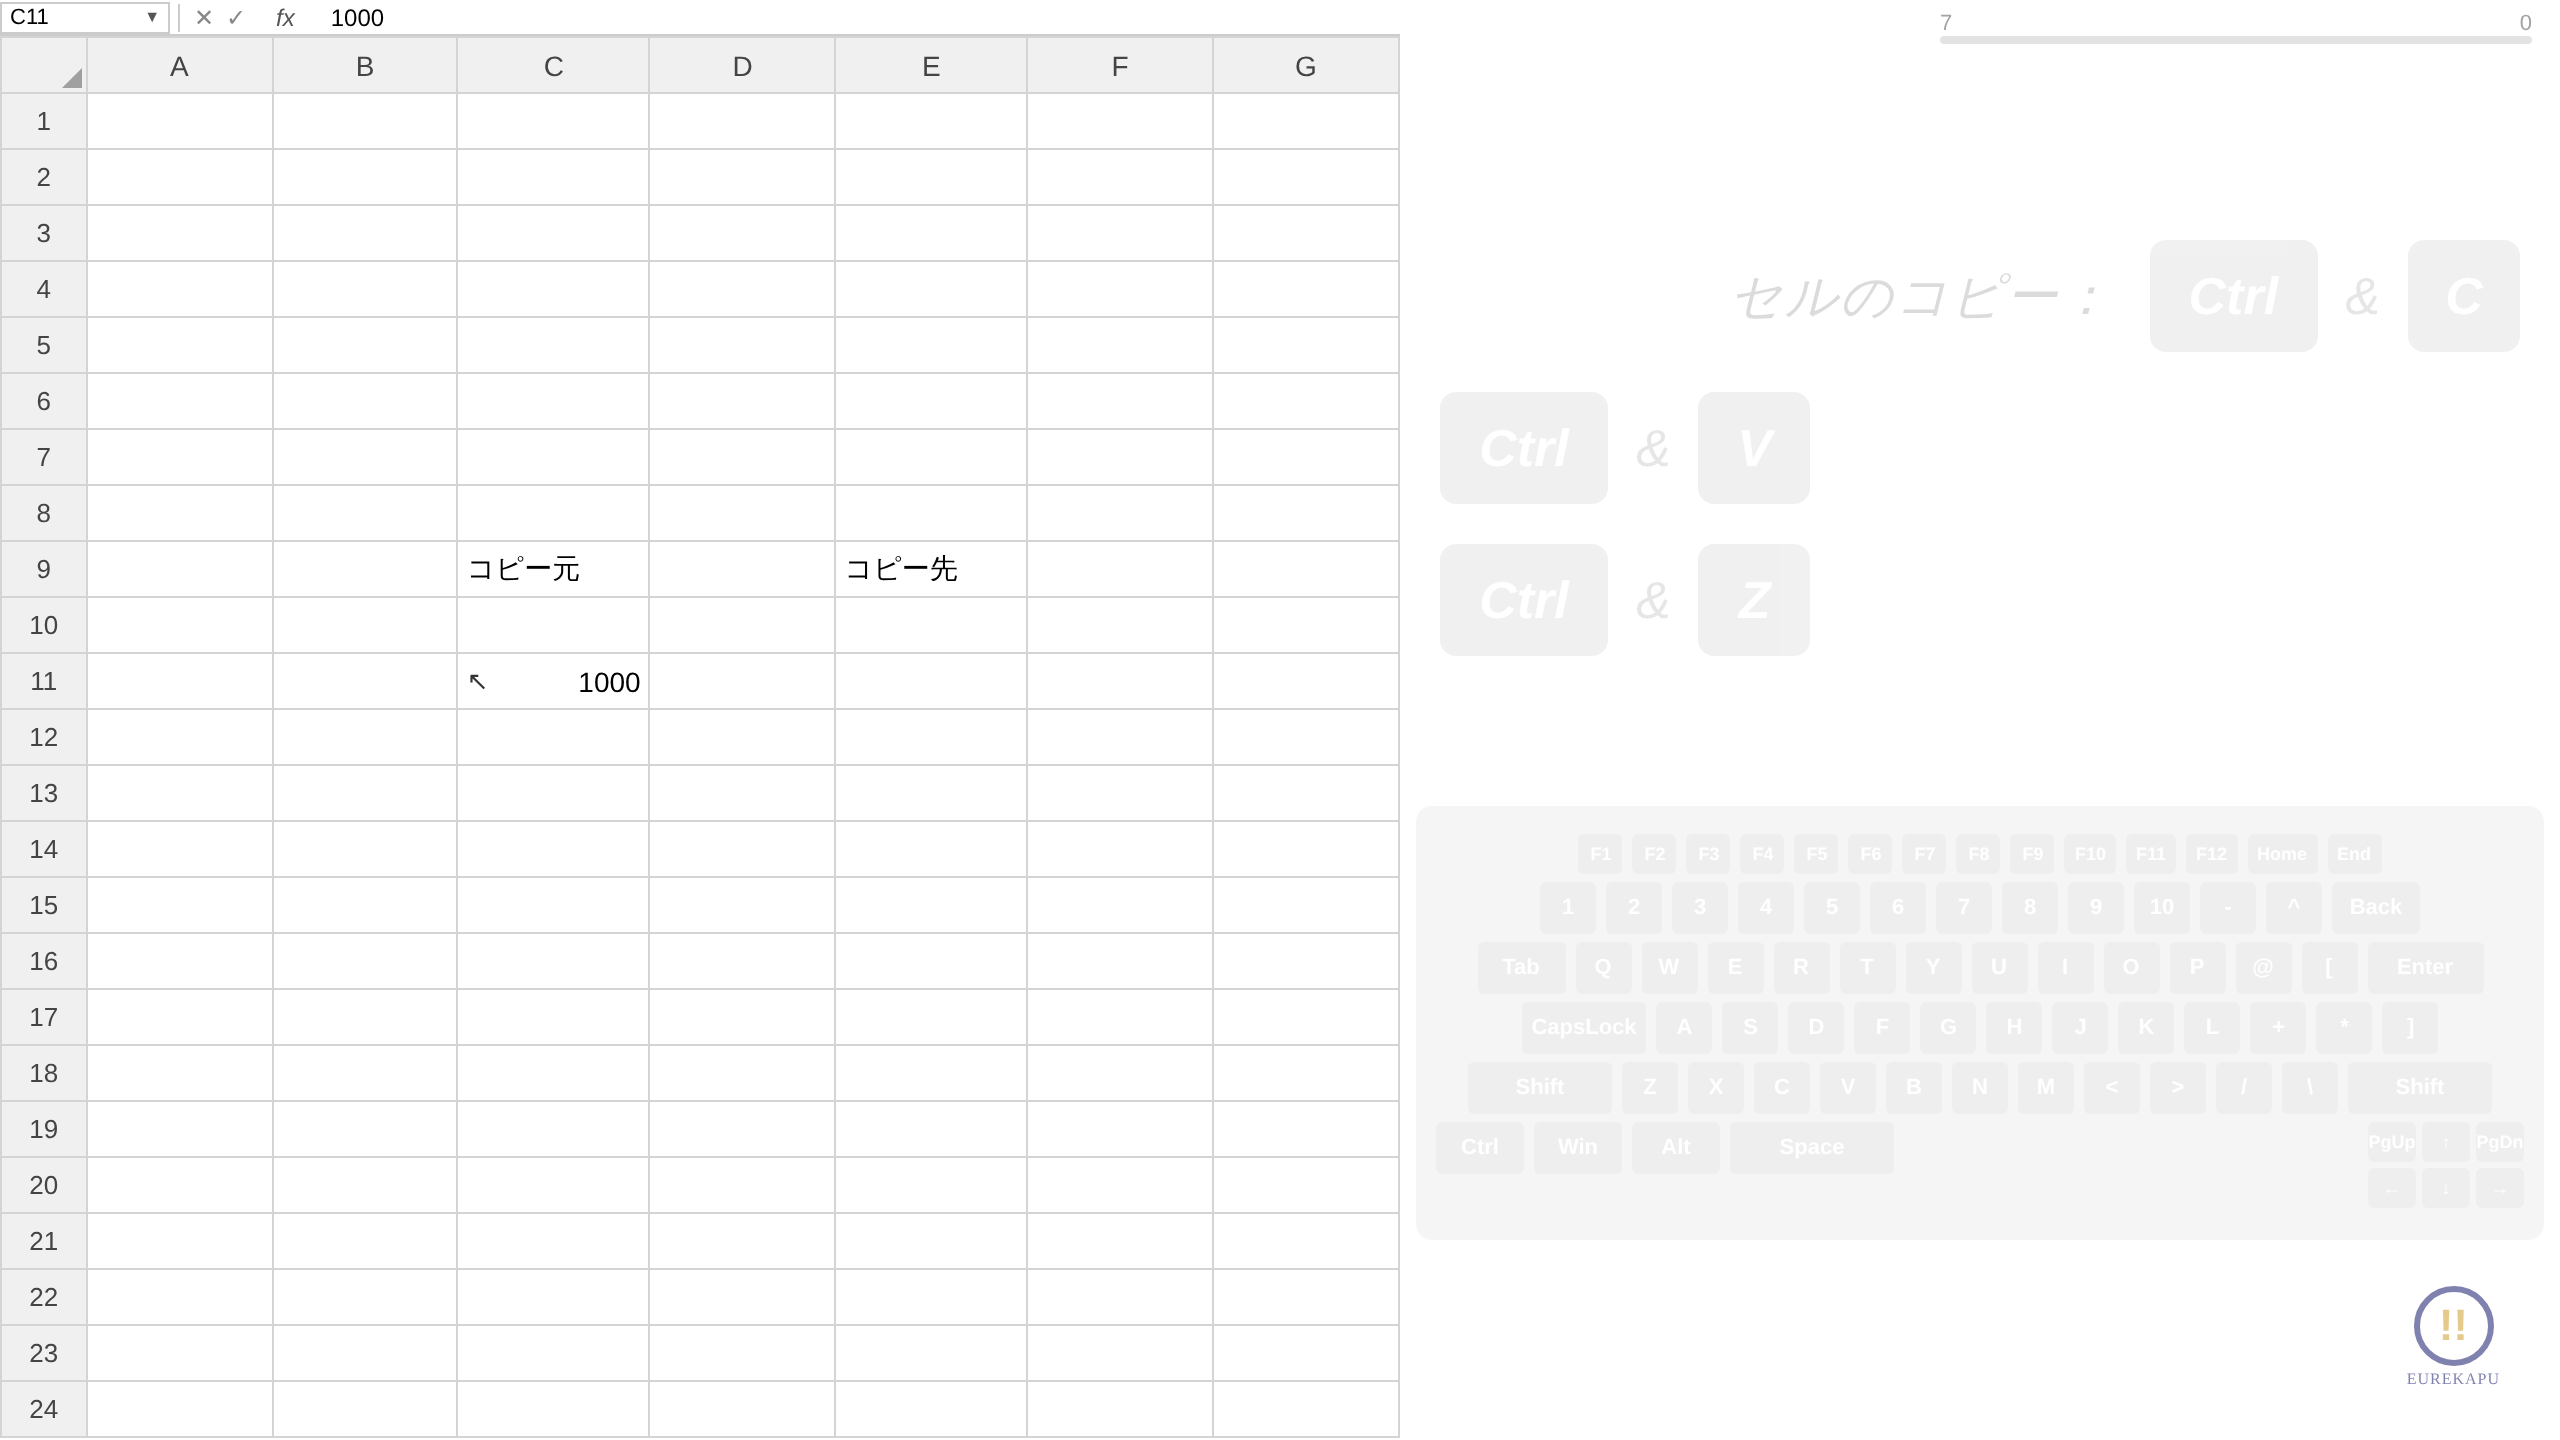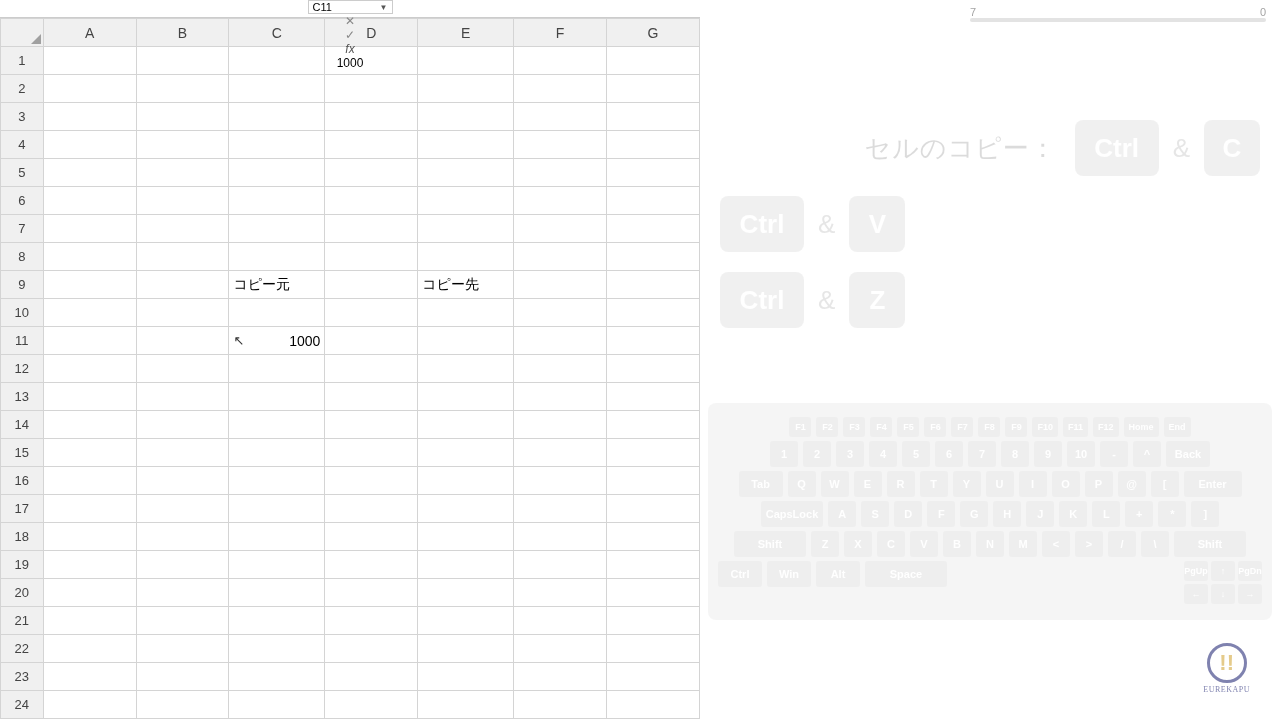--- a/index.html
+++ b/index.html
@@ -1,26 +1,26 @@
 <!DOCTYPE html>
 <html><head>
 <meta charset="utf-8">
 <style>
   * { box-sizing: border-box; margin: 0; padding: 0; }
   body { font-family: "Segoe UI", Arial, sans-serif; background: #fff; width: 1280px; height: 720px; overflow: hidden; position: relative; }
   
   
   .spreadsheet { position: absolute; left: 0; top: 0; width: 700px; height: 720px; }
   
-  .formula-bar { height: 18px; display: flex; align-items: center; border-bottom: 1px solid #ccc; background: #fff; font-size: 12px; flex-direction: column; }
+  .formula-bar { height: 18px; display: flex; align-items: center; border-bottom: 1px solid #ccc; background: #fff; font-size: 12px; }
   .name-box { width: 85px; height: 16px; border: 1px solid #ccc; padding: 0 4px; font-size: 11px; display: flex; align-items: center; }
   .name-arrow { font-size: 8px; color: #555; margin-left: auto; }
   .fb-sep { width: 1px; height: 14px; background: #ccc; margin: 0 4px; }
   .fb-icon { width: 16px; text-align: center; color: #888; font-size: 12px; }
-  .fx-icon { font-style: italic; color: #555; font-size: 12px; margin: 0 2px; }
+  .fx-icon { font-style: italic; color: #555; font-size: 12px; margin: 0 12px; }
   .formula-input { flex: 1; padding: 0 6px; font-size: 12px; }
   
   .grid { border-collapse: collapse; table-layout: fixed; }
   .grid th, .grid td { border: 1px solid #d4d4d4; height: 28px; padding: 0 4px; font-weight: normal; }
   .corner { width: 44px; height: 26px; background: #f0f0f0; position: relative; }
   .corner::after { content:""; position:absolute; right:2px; bottom:2px; border-left:10px solid transparent; border-bottom:10px solid #a0a0a0; }
   .colh { width: 98px; background: #f0f0f0; text-align: center; font-size: 14px; color: #444; }
   .rowh { background: #f0f0f0; text-align: center; font-size: 13px; color: #444; }
   .cell { background: #fff; font-size: 14px; text-align: left; white-space: nowrap; }
   .cell.num { text-align: right; }
@@ -28,21 +28,21 @@
   .cursor-arrow { position:absolute; left:4px; top:6px; font-size:13px; color:#333; font-family: serif; }
   
   
   .right-panel { position: absolute; left: 700px; top: 0; width: 580px; height: 720px; background: #fff; }
   .overlay-fade { position:absolute; inset:0; background: rgba(255,255,255,0.4); pointer-events:none; }
   
   .timeline { position: absolute; top: 6px; left: 270px; right: 14px; height: 14px; display:flex; justify-content:space-between; font-size: 11px; color:#666; }
   .timeline-bar { position:absolute; top:18px; left:270px; right:14px; height:4px; background:#d0d0d0; border-radius:2px; }
   
   .shortcuts { position:absolute; top:100px; left:20px; right:20px; opacity:0.35; }
-  .sc-row { display:flex; align-items:center; margin:20px 0; }
+  .sc-row { display:flex; align-items:center; margin:20px 0;font-style:italic; }
   .sc-label { flex:1; text-align:right; font-size:26px; color:#5a5a5a; padding-right:18px; letter-spacing:1px; }
   .keycap { display:inline-flex; align-items:center; justify-content:center; height:56px; border-radius:8px; background:#bdbdbd; color:#fff; font-size:26px; font-weight:bold; padding:0 18px; min-width:56px; }
   .keycap.big { min-width:84px; }
   .amp { font-size:26px; color:#8a8a8a; margin:0 14px; }
   
   .keyboard { position:absolute; left:8px; right:8px; bottom:100px; background:#d6d6d6; border-radius:8px; padding:10px 10px 12px; opacity:0.38; }
   .kb-row { display:flex; gap:5px; margin:4px 0; justify-content:center; }
   .kb-key { background:#b7b7b7; color:#fff; font-size:11px; border-radius:3px; height:26px; display:flex; align-items:center; justify-content:center; min-width:28px; padding:0 5px; font-weight:bold; }
   .kb-key.w15 { min-width:44px; }
   .kb-key.w20 { min-width:58px; }

